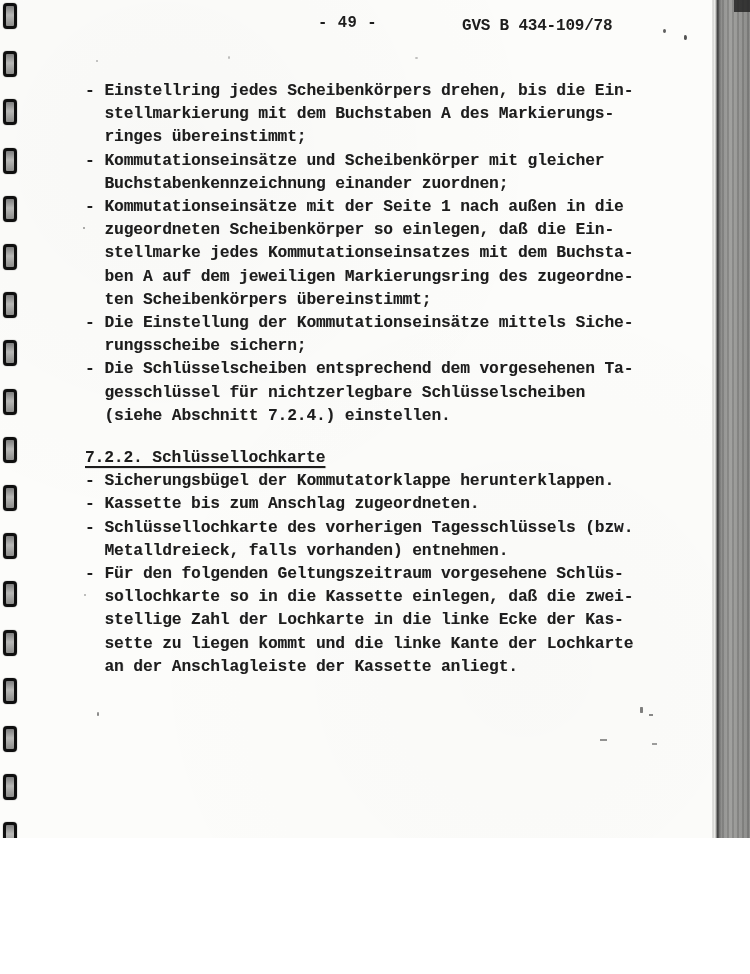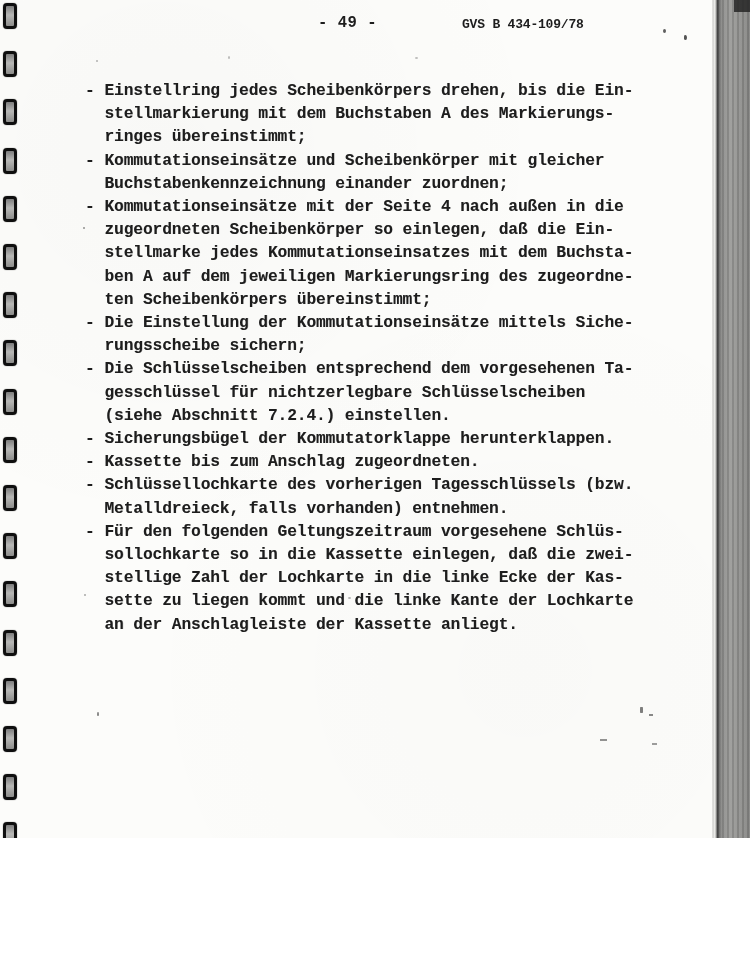--- a/index.html
+++ b/index.html
@@ -37,21 +37,21 @@
       repeating-linear-gradient(90deg, rgba(0,0,0,.10) 0 2px, rgba(255,255,255,.06) 2px 5px),
       linear-gradient(90deg, rgba(255,255,255,0) 0%, #e6e6e3 8%, #4a4a4a 14%, #8e8e8c 26%, #9b9b99 50%, #8f8f8d 78%, #858583 100%);
   }
   .edge-band::before {
     content:""; position:absolute; top:0; right:0; width:16px; height:12px;
     background:#262626; opacity:.85;
   }
 
   
   .pgnum { position:absolute; left:318px; top:14px; font-size:15.6px; letter-spacing:.5px; }
-  .docref { position:absolute; left:462px; top:17px; font-size:13px; letter-spacing:-.2px;text-align:center; }
+  .docref { position:absolute; left:462px; top:17px; font-size:16px; letter-spacing:-.2px;text-align:center; }
 
   
   .content {
     position:absolute; left:85px; top:0; width:608px;
     font-size:16.2px; line-height:23.2px; letter-spacing:-.1px;
     text-shadow: .3px .3px 0 rgba(25,25,25,.35);
   }
   .li { display:flex; }
   .mk { width:19.5px; flex:none; }
   .tx { flex:1; white-space:pre-line; }
@@ -114,41 +114,42 @@
 stellmarkierung mit dem Buchstaben A des Markierungs-
 ringes übereinstimmt;</div>
       </div>
       <div class="li">
         <span class="mk">-</span>
         <div class="tx">Kommutationseinsätze und Scheibenkörper mit gleicher
 Buchstabenkennzeichnung einander zuordnen;</div>
       </div>
       <div class="li">
         <span class="mk">-</span>
-        <div class="tx">Kommutationseinsätze mit der Seite 4 nach außen in die
+        <div class="tx">Kommutationseinsätze mit der Seite 1 nach außen in die
 zugeordneten Scheibenkörper so einlegen, daß die Ein-
 stellmarke jedes Kommutationseinsatzes mit dem Buchsta-
 ben A auf dem jeweiligen Markierungsring des zugeordne-
 ten Scheibenkörpers übereinstimmt;</div>
       </div>
       <div class="li">
         <span class="mk">-</span>
         <div class="tx">Die Einstellung der Kommutationseinsätze mittels Siche-
 rungsscheibe sichern;</div>
       </div>
       <div class="li">
         <span class="mk">-</span>
         <div class="tx">Die Schlüsselscheiben entsprechend dem vorgesehenen Ta-
 gesschlüssel für nichtzerlegbare Schlüsselscheiben
 (siehe Abschnitt 7.2.4.) einstellen.</div>
       </div>
     </div>
 
 
 
+    <h2 class="heading underline">7.2.2. Schlüssellochkarte</h2>
 
 
     <div class="list2">
       <div class="li">
         <span class="mk">-</span>
         <div class="tx">Sicherungsbügel der Kommutatorklappe herunterklappen.</div>
       </div>
       <div class="li">
         <span class="mk">-</span>
         <div class="tx">Kassette bis zum Anschlag zugeordneten.</div>

